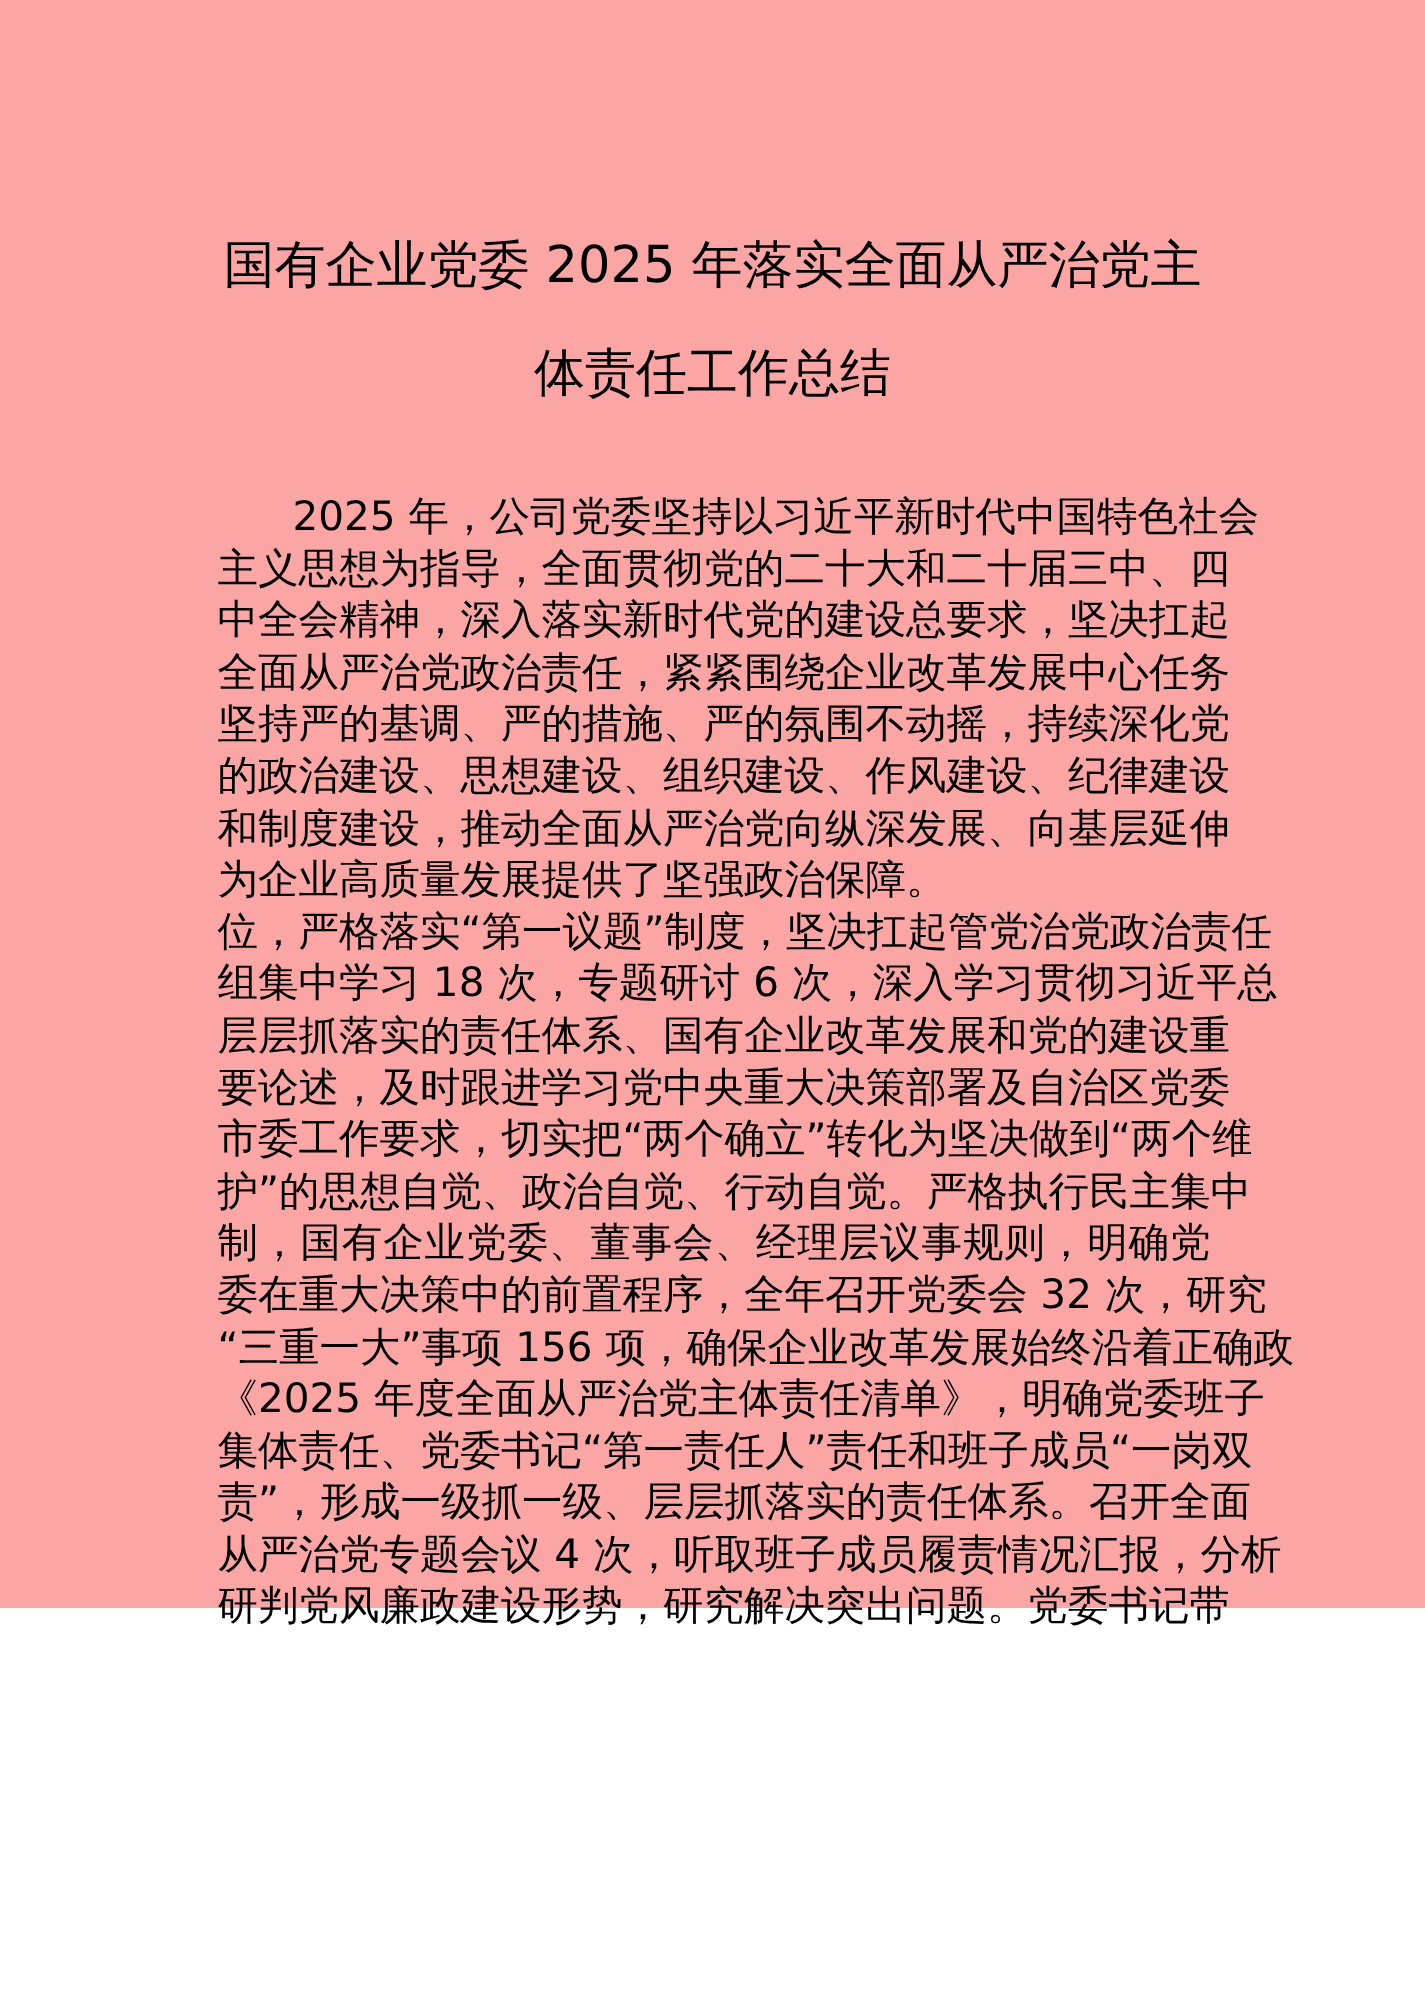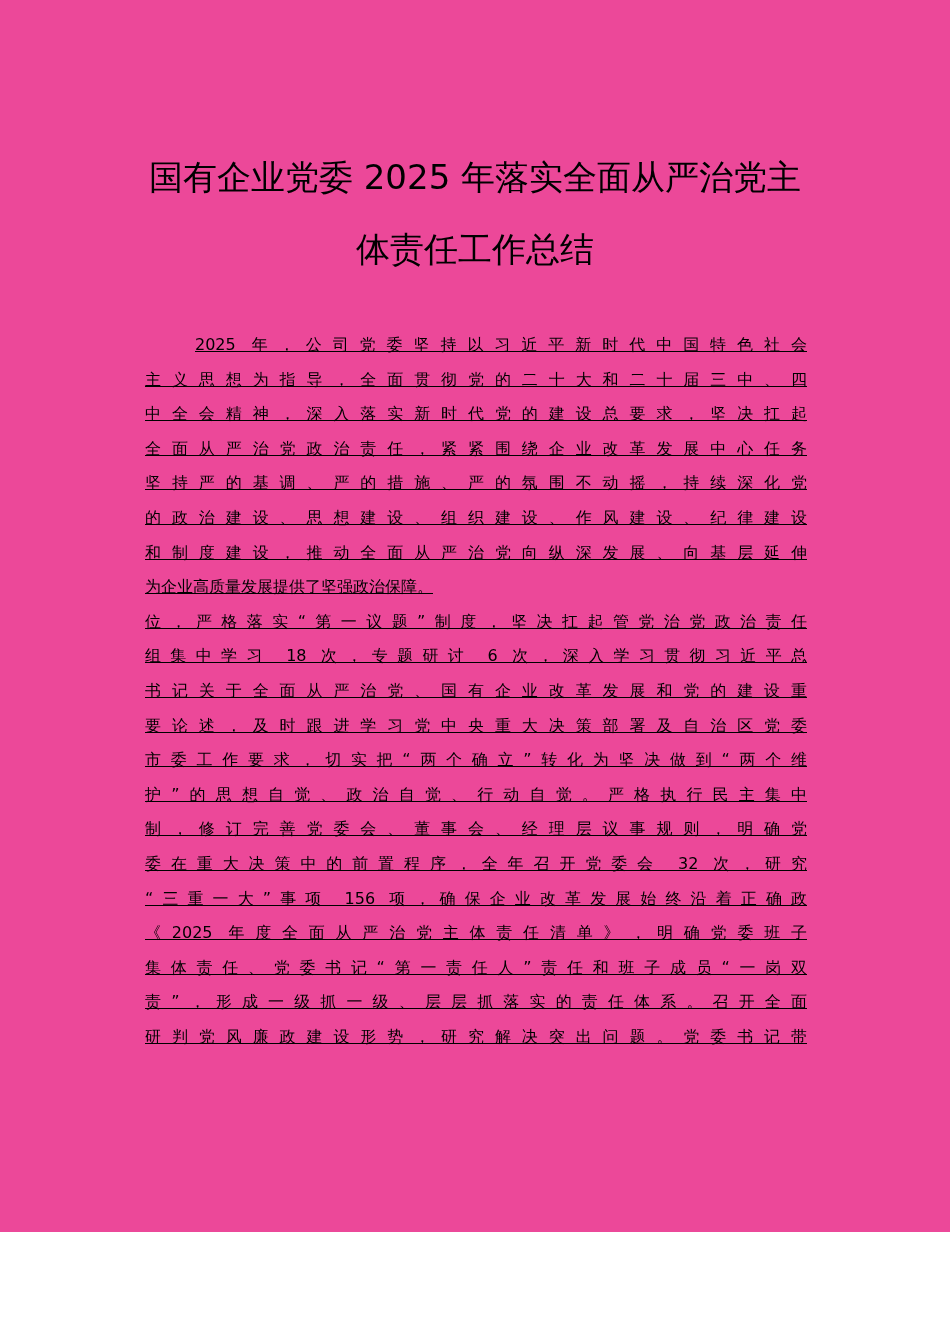--- a/index.html
+++ b/index.html
@@ -13,22 +13,22 @@
       position: relative;
       overflow: hidden;
       font-family: "DejaVu Sans", "Liberation Sans", sans-serif;
       color: #000000;
     }
     .page {
       position: absolute;
       left: 0;
       top: 0;
       width: 950px;
-      height: 1232px;
-      background: #ec4899;
+      height: 1072px;
+      background: #fca5a5;
     }
     .title-block {
       position: absolute;
       left: 140px;
       top: 160px;
       width: 670px;
       text-align: center;
     }
     .title-line {
       font-size: 34px;
@@ -40,28 +40,27 @@
     .title-line + .title-line {
       margin-top: 38px;
     }
     .body-block {
       position: absolute;
       left: 145px;
       top: 328px;
       width: 662px;
     }
     .line {
-      font-size: 16px;
+      font-size: 27px;
       line-height: 34.6px;
       height: 34.6px;
       white-space: nowrap;
       text-align: justify;
       text-align-last: justify;
       overflow: visible;
-      text-decoration: underline;
     }
     .line.last {
       text-align-last: left;
     }
     .line.indent {
       padding-left: 50px;
     }
     .line.heading {
       text-align-last: left;
     }
@@ -86,27 +85,28 @@
       <div class="line">坚持严的基调、严的措施、严的氛围不动摇，持续深化党</div>
       <div class="line">的政治建设、思想建设、组织建设、作风建设、纪律建设</div>
       <div class="line">和制度建设，推动全面从严治党向纵深发展、向基层延伸</div>
       <div class="line last">为企业高质量发展提供了坚强政治保障。</div>
     </div>
 
 
     <div>
       <div class="line">位，严格落实“第一议题”制度，坚决扛起管党治党政治责任</div>
       <div class="line">组集中学习 18 次，专题研讨 6 次，深入学习贯彻习近平总</div>
-      <div class="line">书记关于全面从严治党、国有企业改革发展和党的建设重</div>
+      <div class="line">层层抓落实的责任体系、国有企业改革发展和党的建设重</div>
       <div class="line">要论述，及时跟进学习党中央重大决策部署及自治区党委</div>
       <div class="line">市委工作要求，切实把“两个确立”转化为坚决做到“两个维</div>
       <div class="line">护”的思想自觉、政治自觉、行动自觉。严格执行民主集中</div>
-      <div class="line">制，修订完善党委会、董事会、经理层议事规则，明确党</div>
+      <div class="line">制，国有企业党委、董事会、经理层议事规则，明确党</div>
       <div class="line">委在重大决策中的前置程序，全年召开党委会 32 次，研究</div>
       <div class="line">“三重一大”事项 156 项，确保企业改革发展始终沿着正确政</div>
       <div class="line">《2025 年度全面从严治党主体责任清单》，明确党委班子</div>
       <div class="line">集体责任、党委书记“第一责任人”责任和班子成员“一岗双</div>
       <div class="line">责”，形成一级抓一级、层层抓落实的责任体系。召开全面</div>
+      <div class="line">从严治党专题会议 4 次，听取班子成员履责情况汇报，分析</div>
       <div class="line">研判党风廉政建设形势，研究解决突出问题。党委书记带</div>
     </div>
 
   </div>
 </div>
 
 </body></html>

